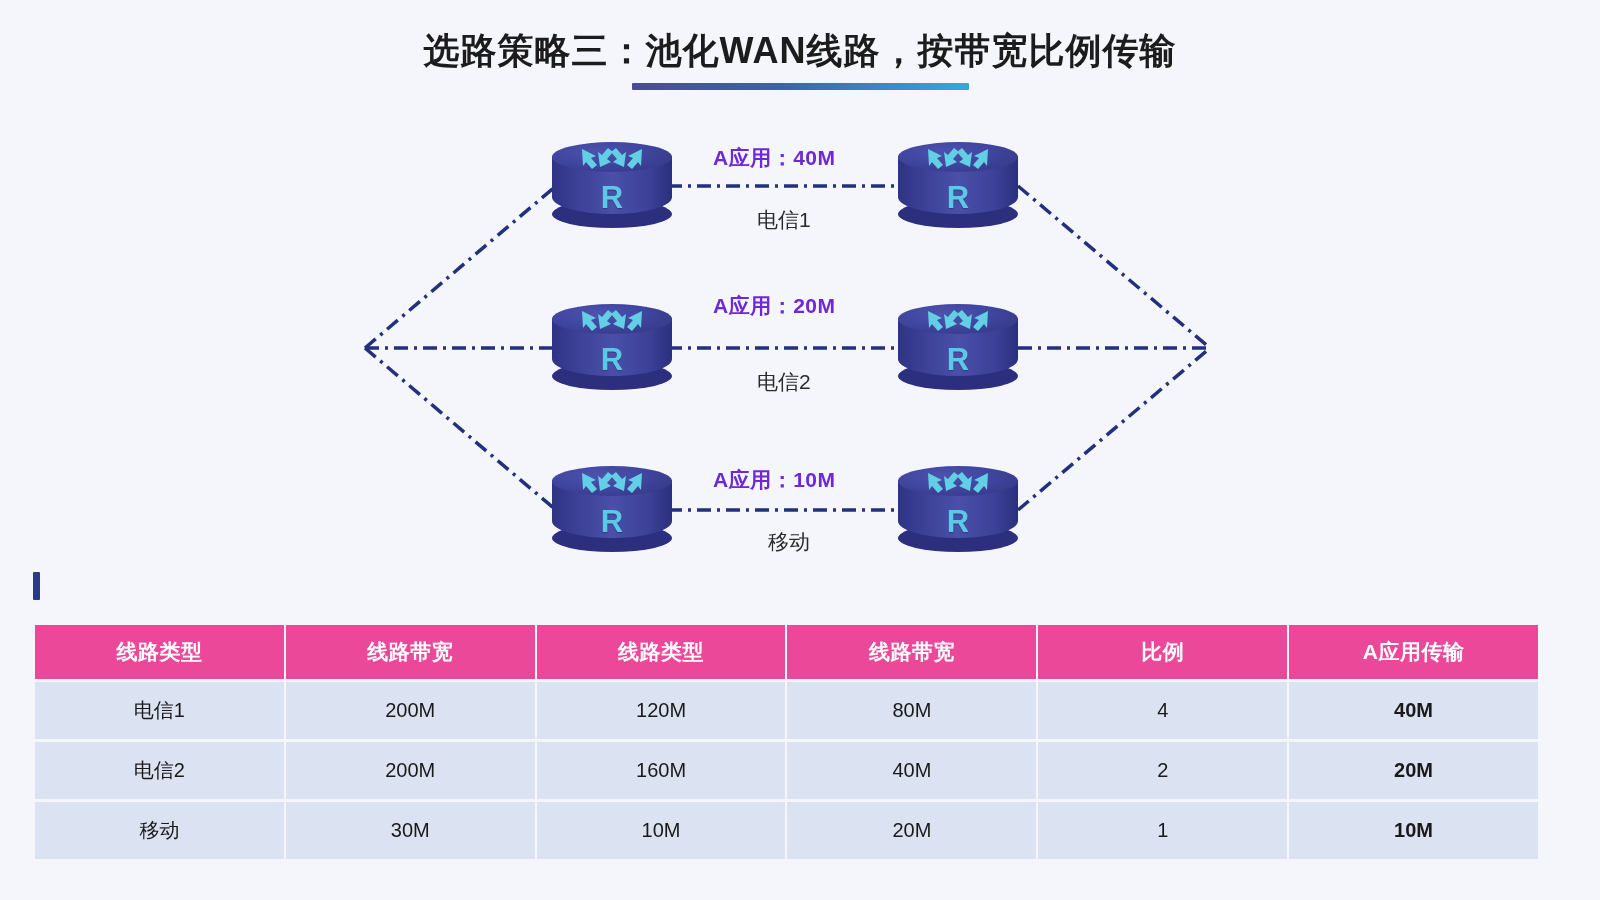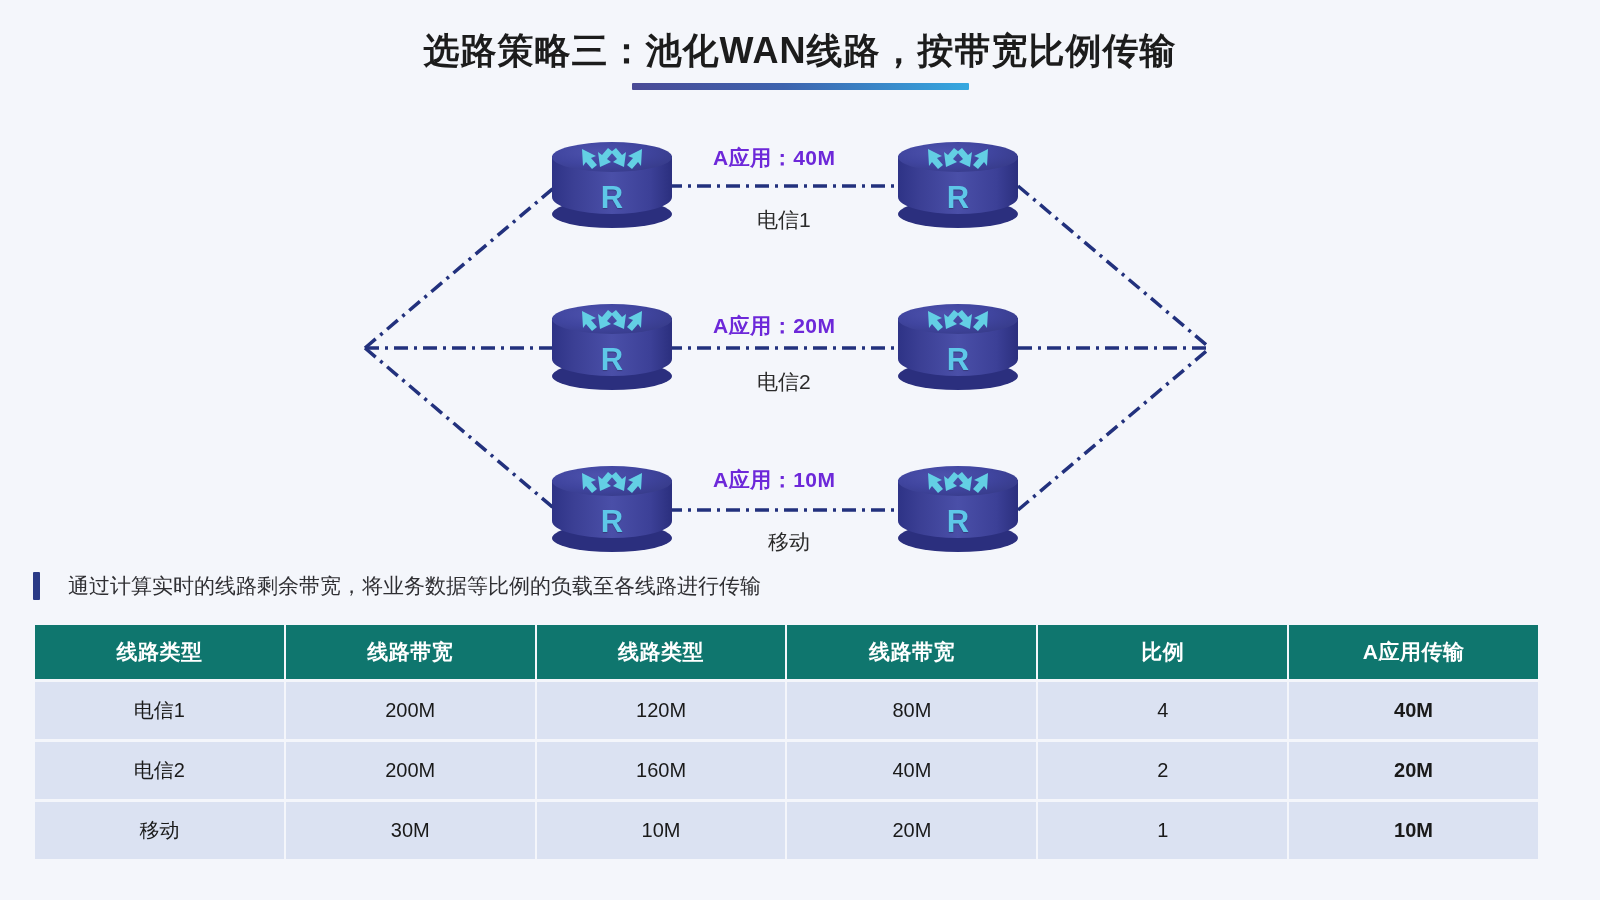--- a/index.html
+++ b/index.html
@@ -62,21 +62,21 @@
   .caption-strong{font-size:23px;font-weight:bold;color:#1c3b8f;white-space:nowrap;}
   .caption-text{font-size:21px;color:#2f2f33;margin-left:14px;white-space:nowrap;}
 
   
   .tbl{
     position:absolute;left:33px;top:622px;width:1507px;
     border-collapse:separate;border-spacing:2px 3px;
     table-layout:fixed;
   }
   .tbl th{
-    background:#0f766e;color:#ffffff;font-size:21px;font-weight:bold;
+    background:#ec4899;color:#ffffff;font-size:21px;font-weight:bold;
     height:52px;text-align:center;letter-spacing:.5px;
   }
   .tbl td{
     background:#dbe2f2;color:#1a1a1a;font-size:20px;
     height:55px;text-align:center;
   }
   .tbl td.em{font-weight:bold;}
 </style>
 </head>
 <body>
@@ -169,21 +169,21 @@
           <path d="M2 4 L16 11 L11 13 L17 20 L12 24 L6 17 L3 21 Z"></path>
           <path d="M62 4 L48 11 L53 13 L47 20 L52 24 L58 17 L61 21 Z"></path>
           <path d="M22 28 L20 13 L24 16 L30 9 L35 13 L29 20 L33 23 Z" transform="translate(-2,-6)"></path>
           <path d="M42 28 L44 13 L40 16 L34 9 L29 13 L35 20 L31 23 Z" transform="translate(2,-6)"></path>
         </g>
       </svg>
     </div>
     <div class="rlabel">R</div>
   </div>
 
-  <div class="link-label" style="left:713px;top:192px;">A应用：20M</div>
+  <div class="link-label" style="left:713px;top:172px;">A应用：20M</div>
   <div class="line-name" style="left:757px;top:248px;">电信2</div>
 
   <div class="router" style="left:552px;top:346px;">
     <div class="bottom"></div>
     <div class="body"></div>
     <div class="top"></div>
     <div class="arrows">
       <svg viewBox="0 0 64 30" width="64" height="30">
         <g fill="#63cfe4">
           <path d="M2 4 L16 11 L11 13 L17 20 L12 24 L6 17 L3 21 Z"></path>
@@ -212,21 +212,20 @@
     </div>
     <div class="rlabel">R</div>
   </div>
 
   <div class="link-label" style="left:713px;top:346px;">A应用：10M</div>
   <div class="line-name" style="left:768px;top:408px;">移动</div>
 </div>
 
 <div class="caption">
   <div class="caption-bar"></div>
-  <div class="caption-text">通过计算实时的线路剩余带宽，将业务数据等比例的负载至各线路进行传输</div>
 </div>
 
 <table class="tbl">
   <thead>
     <tr>
       <th>线路类型</th>
       <th>线路带宽</th>
       <th>线路类型</th>
       <th>线路带宽</th>
       <th>比例</th>

